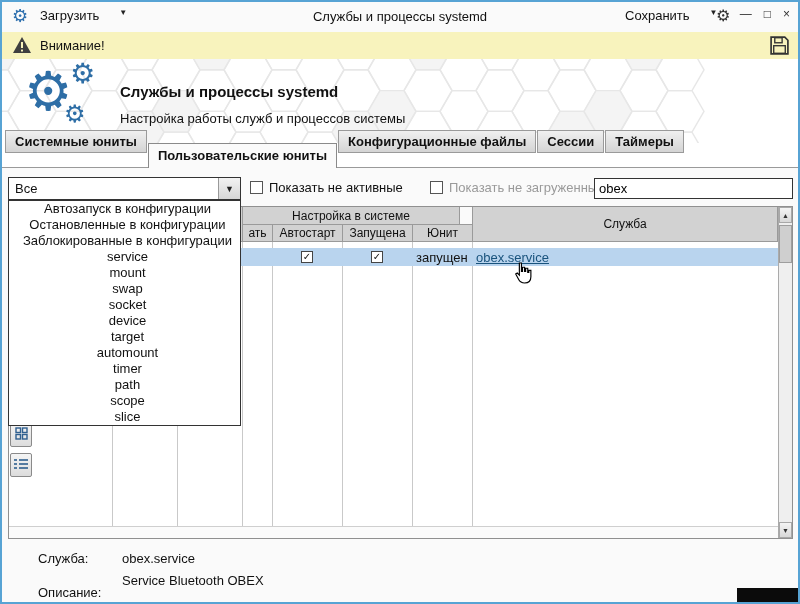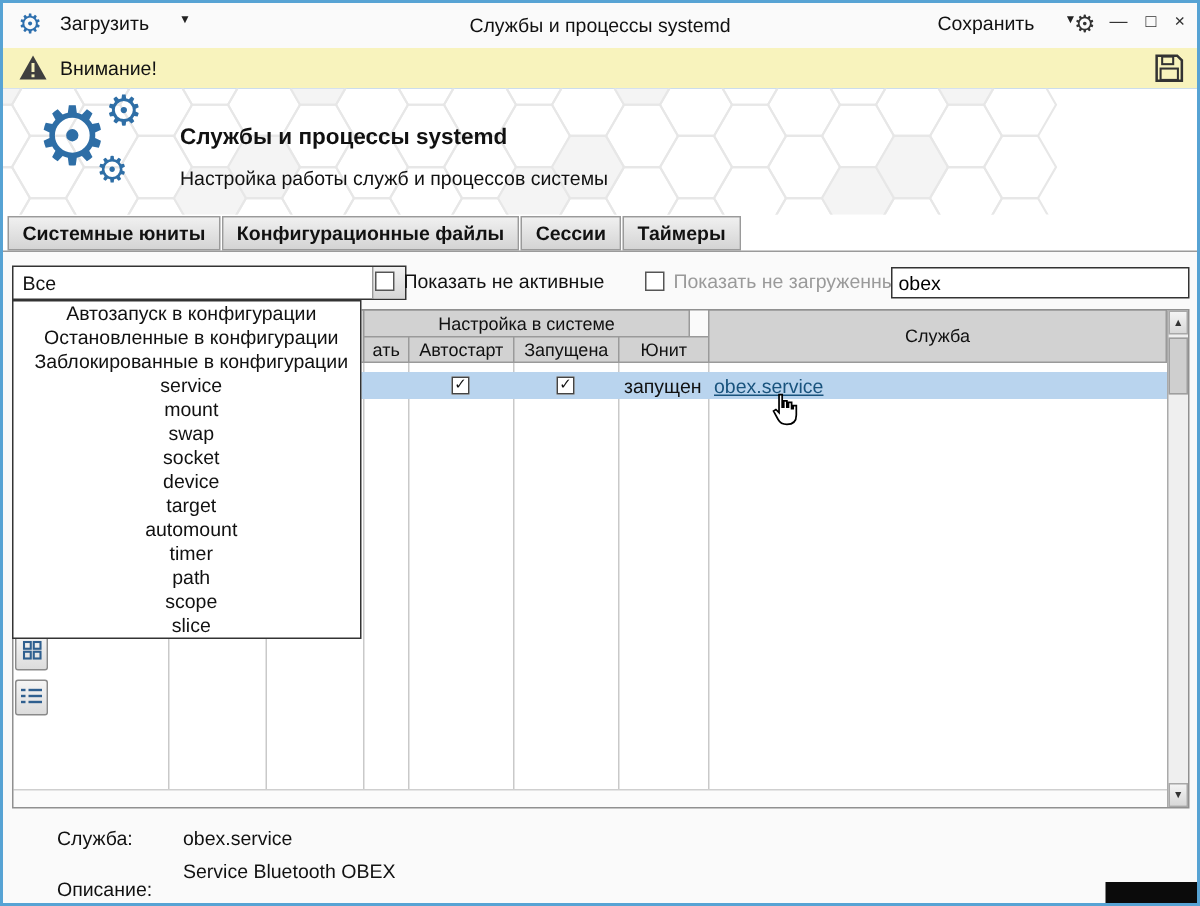--- a/index.html
+++ b/index.html
@@ -28,26 +28,26 @@
   .hero svg.hexes{position:absolute;left:0;top:0;}
   .gear-big{left:22px;top:2px;font-size:54px;color:#2e6ea6;line-height:60px;}
   .gear-med{left:68px;top:0px;font-size:28px;color:#2e6ea6;line-height:30px;}
   .gear-sml{left:62px;top:42px;font-size:24px;color:#2e6ea6;line-height:26px;}
   .hero-title{left:118px;top:24px;font-size:15px;font-weight:bold;}
   .hero-sub{left:118px;top:52px;font-size:13px;}
   
   .tabline{left:0;top:165px;width:796px;height:1px;background:#9a9a9a;z-index:1;}
   .tabs{left:3px;top:141px;height:25px;display:flex;align-items:flex-end;gap:1px;z-index:2;}
   .tab{height:21px;line-height:21px;padding:0 9px;font-size:13px;font-weight:bold;
-       background:linear-gradient(#f0f0f0,#d4d4d4);border:1px solid #9a9a9a;margin-bottom:1px;cursor:default;}
+       background:linear-gradient(#f0f0f0,#d4d4d4);border:1px solid #9a9a9a;margin-bottom:15px;cursor:default;}
   .tab.active{height:24px;line-height:24px;background:#fafafa;border:1px solid #8a8a8a;border-bottom:none;margin-bottom:0;}
   
   .panel{left:0;top:166px;width:796px;height:434px;background:#fafafa;}
   
-  .combo{left:6px;top:175px;width:263px;height:23px;background:#fff;border:1px solid #333;box-sizing:border-box;}
+  .combo{left:6px;top:175px;width:233px;height:23px;background:#fff;border:1px solid #333;box-sizing:border-box;}
   .combo-text{left:6px;top:3px;font-size:13px;}
   .combo-btn{position:absolute;right:0;top:0;width:21px;height:21px;background:linear-gradient(#f2f2f2,#d6d6d6);
              border-left:1px solid #999;display:flex;align-items:center;justify-content:center;font-size:9px;color:#222;}
   .chk{width:13px;height:13px;background:#fff;border:1px solid #555;box-sizing:border-box;}
   .chk-lbl{font-size:13px;}
   .search{left:592px;top:176px;width:199px;height:21px;border:1px solid #333;box-sizing:border-box;
           font-family:inherit;font-size:13px;padding:0 4px;background:#fff;}
   
   .table-frame{left:6px;top:204px;width:785px;height:333px;border:1px solid #909090;box-sizing:border-box;z-index:3;pointer-events:none;}
   .tbody-bg{left:7px;top:240px;width:769px;height:284px;background:#fff;z-index:1;}
@@ -186,20 +186,21 @@
     <span class="abs gear-big">⚙</span>
     <span class="abs gear-med">⚙</span>
     <span class="abs gear-sml">⚙</span>
     <div class="abs hero-title">Службы и процессы systemd</div>
     <div class="abs hero-sub">Настройка работы служб и процессов системы</div>
   </div>
 
   <div class="abs tabline"></div>
   <div class="abs tabs">
     <div class="tab">Системные юниты</div>
+    <div class="tab active">Пользовательские юниты</div>
     <div class="tab">Конфигурационные файлы</div>
     <div class="tab">Сессии</div>
     <div class="tab">Таймеры</div>
   </div>
 
   <div class="abs panel"></div>
 
   <div class="abs combo">
     <span class="abs combo-text">Все</span>
     <span class="combo-btn">

